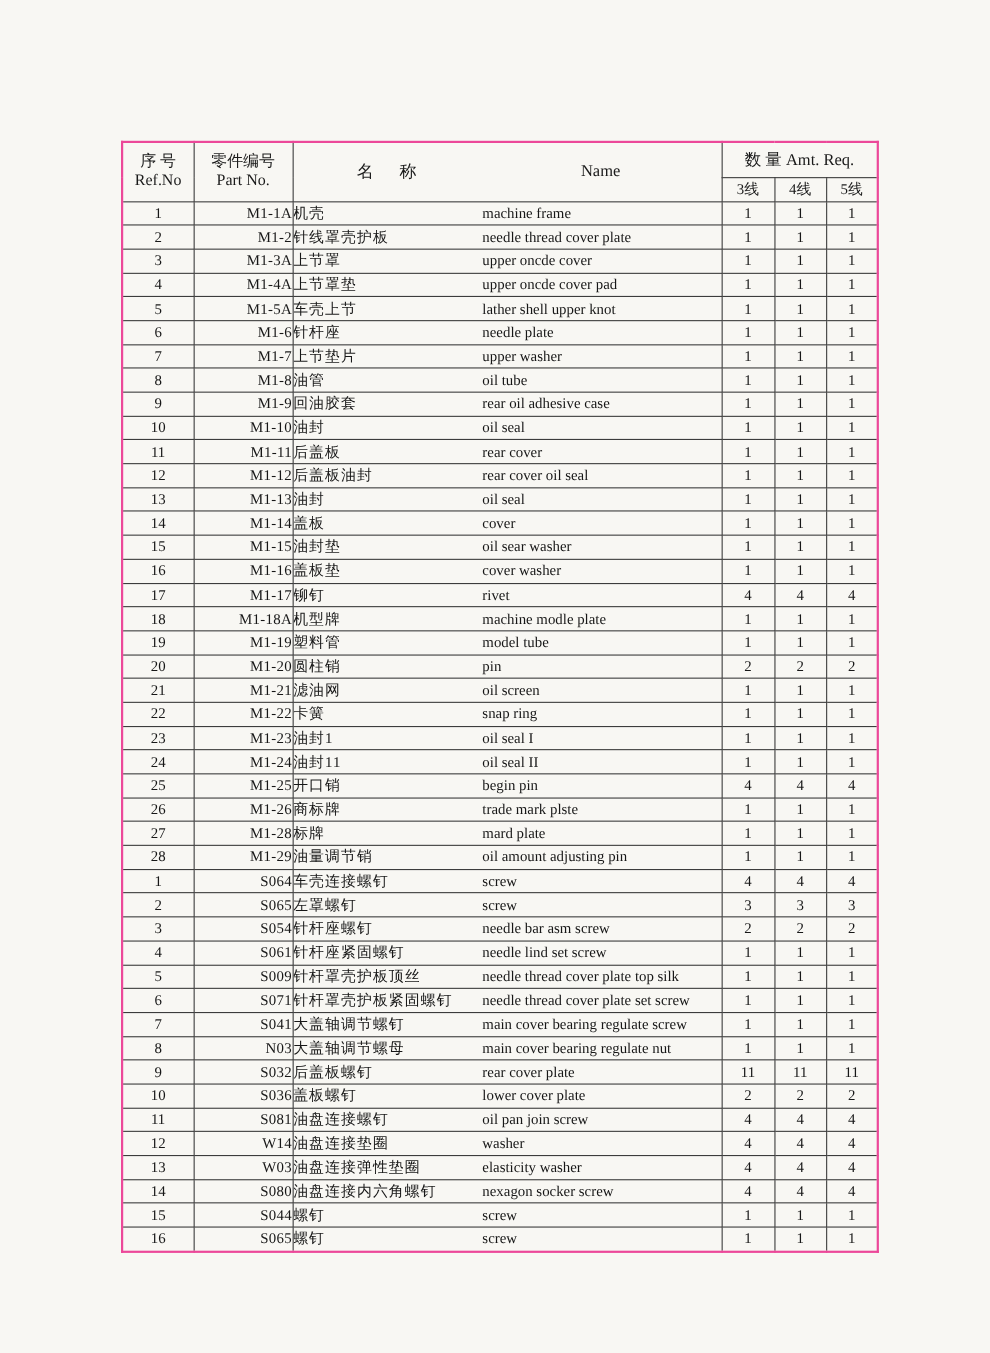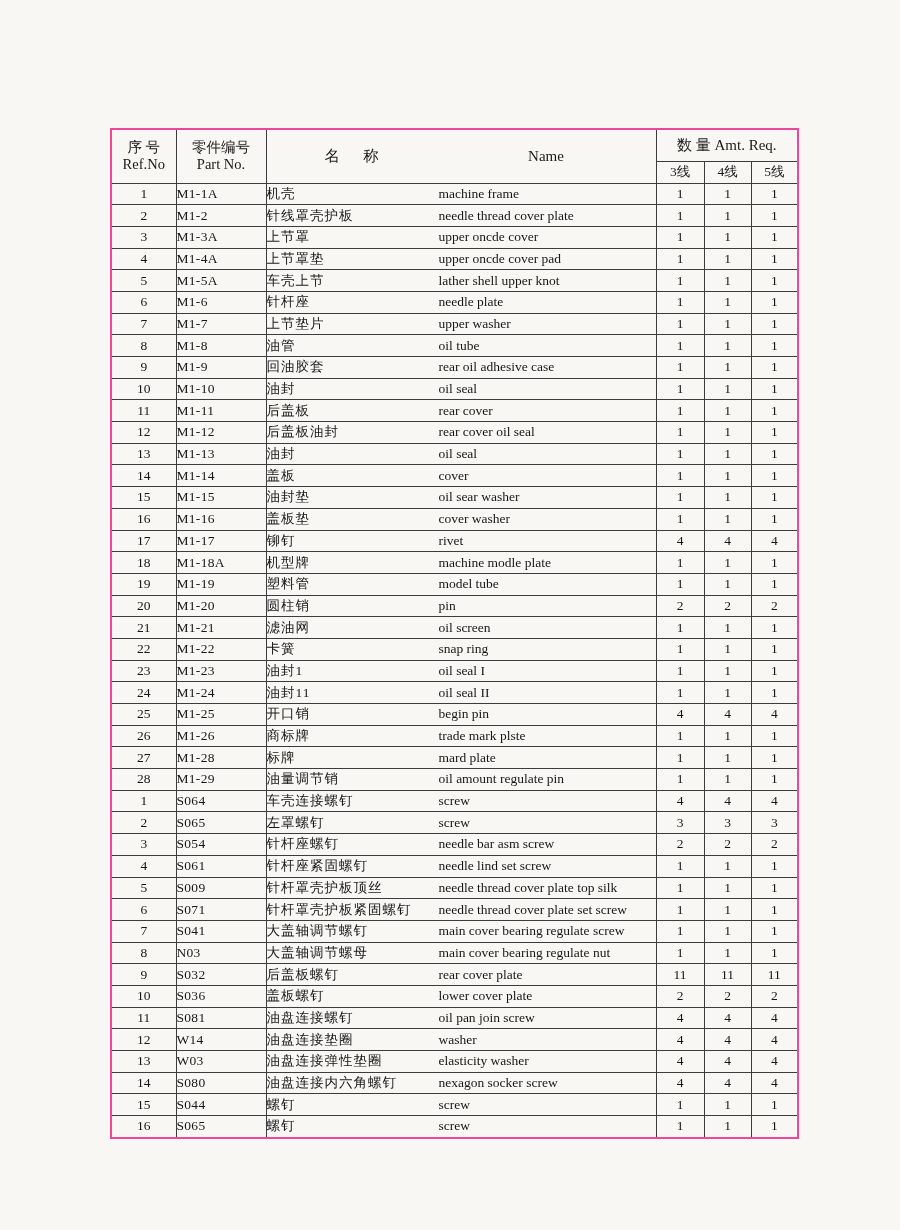--- a/index.html
+++ b/index.html
@@ -34,21 +34,21 @@
   .h-sub { height:22px; }
   .h-stack div { line-height:1.2; text-align:center; font-size:14.5px; }
   .pre { white-space:pre; }
   .name-head { display:flex; align-items:center; height:100%; }
   .name-head .zh-head { width:170px; text-align:center; font-size:15.5px; white-space:pre; }
   .name-head .en-head { flex:1; text-align:center; font-size:15px; }
   .amt-head { text-align:center; font-size:15px; white-space:pre; }
   .c-q-head { text-align:center; font-size:13.5px; }
   tbody td { height:20.7px; font-size:13.5px; color:#171717; }
   td.c-ref { text-align:center; }
-  td.c-part { text-align:left; letter-spacing:0.3px; }
+  td.c-part { text-align:right; letter-spacing:0.3px; }
   td.c-name { padding-left:9px; }
   td.c-name .zh { display:inline-block; width:172px; font-size:13.5px; letter-spacing:1px; vertical-align:middle; }
   td.c-name .en { font-size:13.5px; vertical-align:middle; }
   td.c-q { text-align:center; }
   .footer {
     position:absolute; left:110px; top:1150px; width:688px;
     text-align:center; font-size:16px; color:#2a2a2a; letter-spacing:1px;
   }
 </style>
 </head>
@@ -303,21 +303,21 @@
           <td class="c-ref">27</td>
           <td class="c-part">M1-28</td>
           <td class="c-name"><span class="zh">标牌</span><span class="en">mard plate</span></td>
           <td class="c-q">1</td>
           <td class="c-q">1</td>
           <td class="c-q">1</td>
         </tr>
         <tr>
           <td class="c-ref">28</td>
           <td class="c-part">M1-29</td>
-          <td class="c-name"><span class="zh">油量调节销</span><span class="en">oil amount regulate pin</span></td>
+          <td class="c-name"><span class="zh">油量调节销</span><span class="en">oil amount adjusting pin</span></td>
           <td class="c-q">1</td>
           <td class="c-q">1</td>
           <td class="c-q">1</td>
         </tr>
         <tr>
           <td class="c-ref">1</td>
           <td class="c-part">S064</td>
           <td class="c-name"><span class="zh">车壳连接螺钉</span><span class="en">screw</span></td>
           <td class="c-q">4</td>
           <td class="c-q">4</td>

